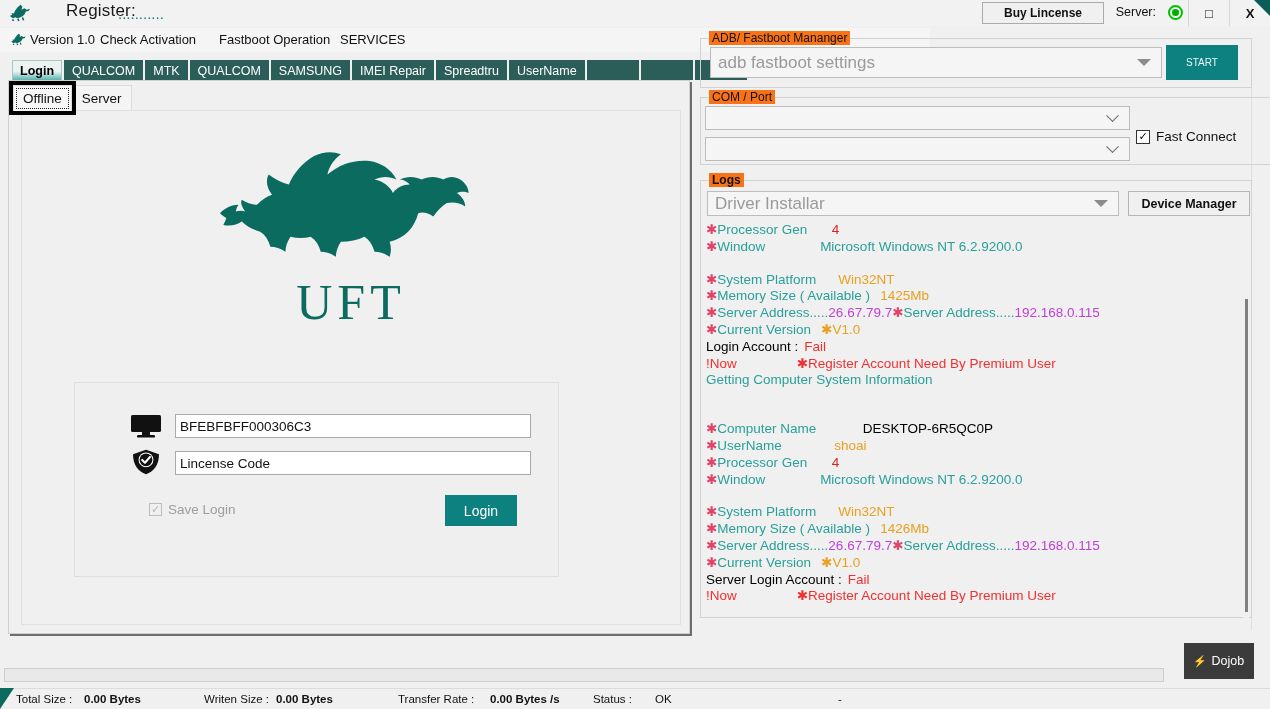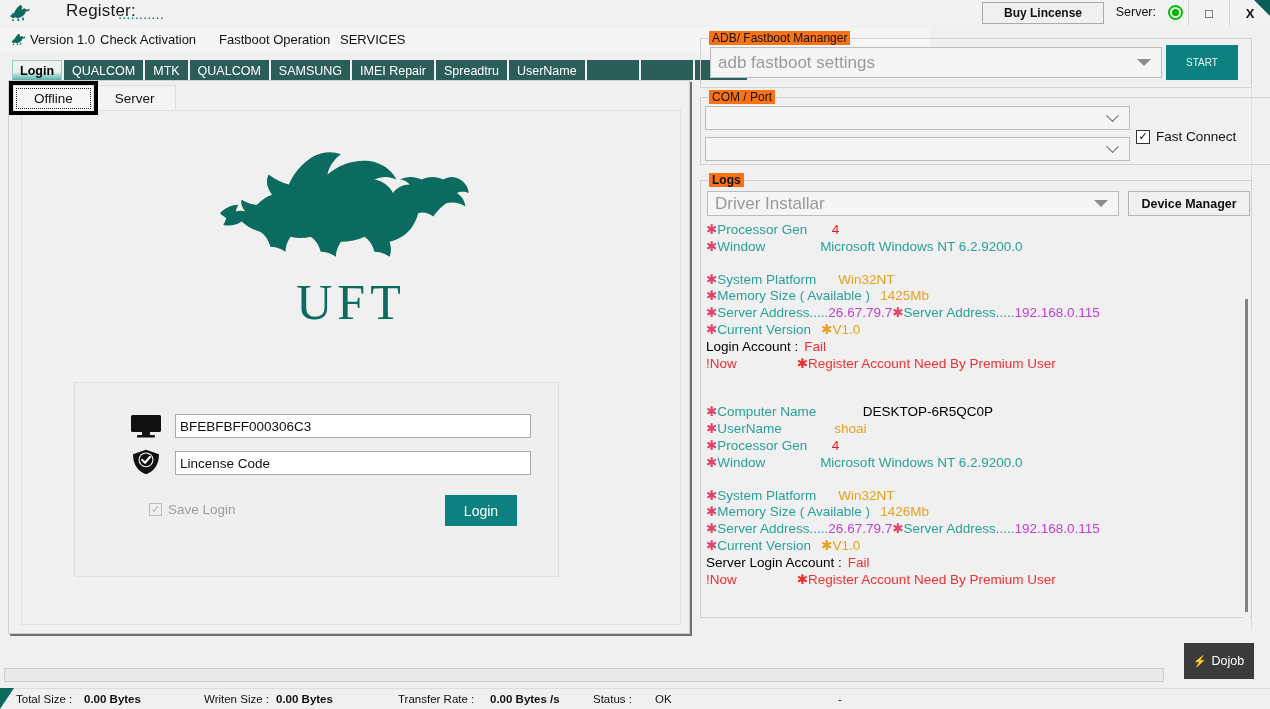--- a/index.html
+++ b/index.html
@@ -82,21 +82,21 @@
 
   
   .leftpanel {
     position: absolute; left: 8px; top: 80px; width: 682px; height: 554px;
     background: #f0f0f0;
     border: 1px solid #cfcfcf;
     box-shadow: 2px 2px 0 #6e6e6e;
   }
   .subtab-row { position: absolute; left: 4px; top: 4px; height: 26px; display: flex; }
   .subtab {
-    height: 26px; padding: 0 20px; font-size: 13.5px;
+    height: 26px; padding: 0 9px; font-size: 13.5px;
     background: #f4f4f4; border: 1px solid #dcdcdc; border-bottom: none;
     display: flex; align-items: center; cursor: pointer; color: #111;
   }
   .subtab.focused {
     outline: 4px solid #000; outline-offset: 0px;
     background: #f7f7f7; z-index: 4; position: relative;
   }
   .subtab.focused::after {
     content: ""; position: absolute; left: 2px; top: 2px; right: 2px; bottom: 2px;
     border: 1px dotted #222; pointer-events: none;
@@ -416,20 +416,21 @@
   <div class="logarea" id="logarea">
       <div class="logline"><span class="star">✱</span><span class="lbl">Processor Gen</span><span class="sp" style="width:24.39999999999999px"></span><span class="v-red">4</span></div>
       <div class="logline"><span class="star">✱</span><span class="lbl">Window</span><span class="sp" style="width:54.8px"></span><span class="v-teal">Microsoft Windows NT 6.2.9200.0</span></div>
       <div class="logline gap"></div>
       <div class="logline"><span class="star">✱</span><span class="lbl">System Platform</span><span class="sp" style="width:22px"></span><span class="v-orange">Win32NT</span></div>
       <div class="logline"><span class="star">✱</span><span class="lbl">Memory Size ( Available )</span><span class="sp" style="width:10px"></span><span class="v-orange">1425Mb</span></div>
       <div class="logline"><span class="star">✱</span><span class="lbl">Server Address.....</span><span class="v-purple">26.67.79.7</span><span class="star">✱</span><span class="lbl">Server Address.....</span><span class="v-purple">192.168.0.115</span></div>
       <div class="logline"><span class="star">✱</span><span class="lbl">Current Version</span><span class="sp" style="width:10px"></span><span class="v-orange">✱V1.0</span></div>
       <div class="logline"><span class="t-black">Login Account :</span><span class="sp" style="width:6px"></span><span class="t-red">Fail</span></div>
       <div class="logline"><span class="t-red">!Now</span><span class="sp" style="width:60px"></span><span class="t-red">✱Register Account Need By Premium User</span></div>
+      <div class="logline"><span class="lbl">Getting Computer System Information</span></div>
       <div class="logline gap"></div>
       <div class="logline gap"></div>
       <div class="logline"><span class="star">✱</span><span class="lbl">Computer Name</span><span class="sp" style="width:46.39999999999999px"></span><span class="v-black">DESKTOP-6R5QC0P</span></div>
       <div class="logline"><span class="star">✱</span><span class="lbl">UserName</span><span class="sp" style="width:52.4px"></span><span class="v-orange">shoai</span></div>
       <div class="logline"><span class="star">✱</span><span class="lbl">Processor Gen</span><span class="sp" style="width:24.39999999999999px"></span><span class="v-red">4</span></div>
       <div class="logline"><span class="star">✱</span><span class="lbl">Window</span><span class="sp" style="width:54.8px"></span><span class="v-teal">Microsoft Windows NT 6.2.9200.0</span></div>
       <div class="logline gap"></div>
       <div class="logline"><span class="star">✱</span><span class="lbl">System Platform</span><span class="sp" style="width:22px"></span><span class="v-orange">Win32NT</span></div>
       <div class="logline"><span class="star">✱</span><span class="lbl">Memory Size ( Available )</span><span class="sp" style="width:10px"></span><span class="v-orange">1426Mb</span></div>
       <div class="logline"><span class="star">✱</span><span class="lbl">Server Address.....</span><span class="v-purple">26.67.79.7</span><span class="star">✱</span><span class="lbl">Server Address.....</span><span class="v-purple">192.168.0.115</span></div>

